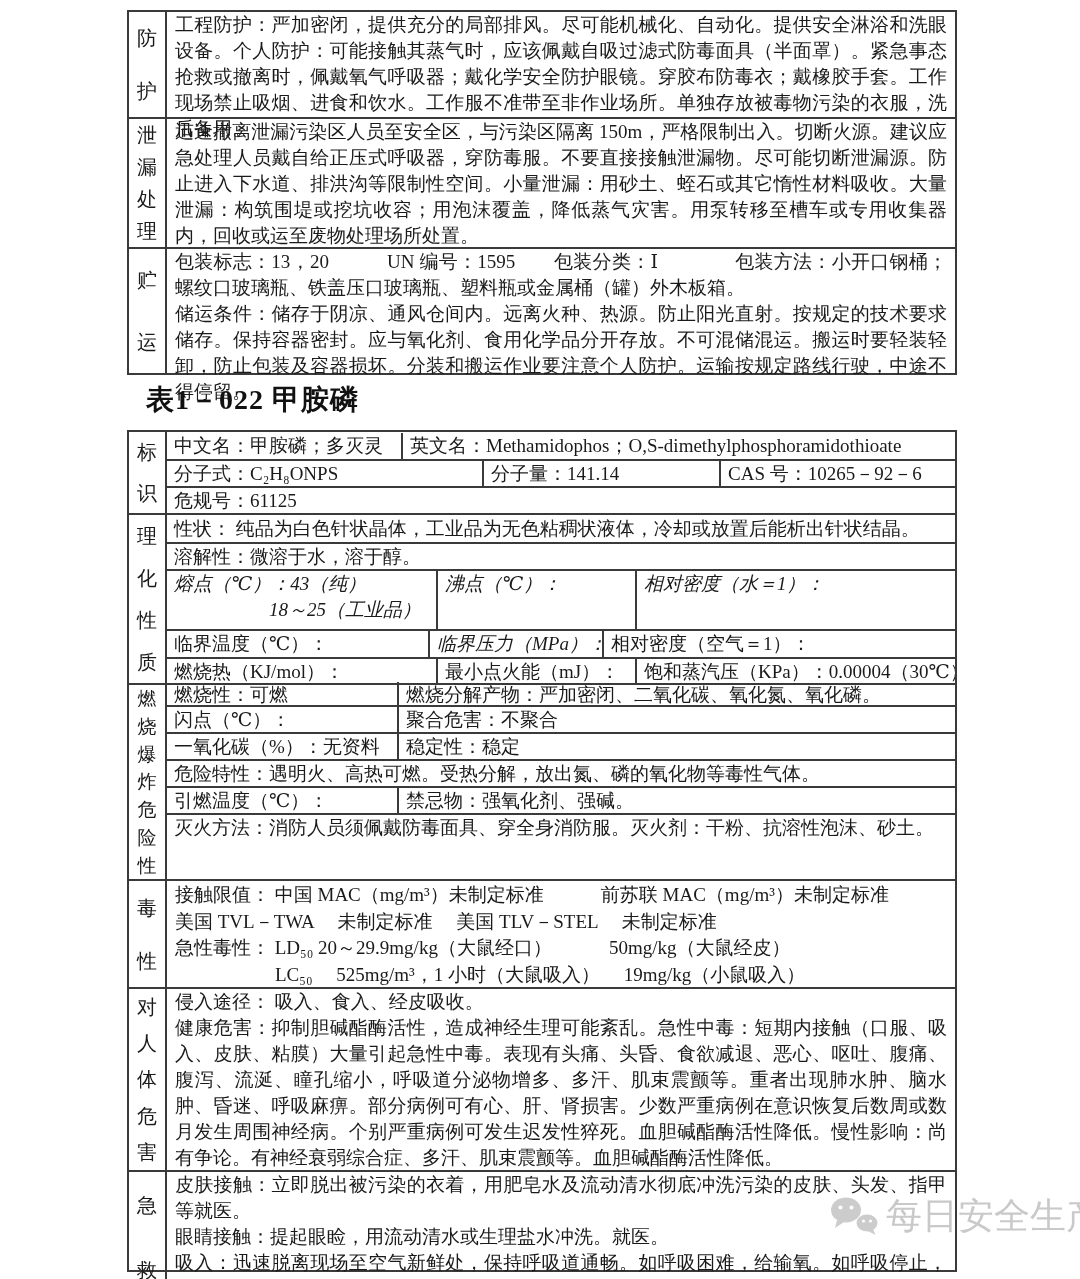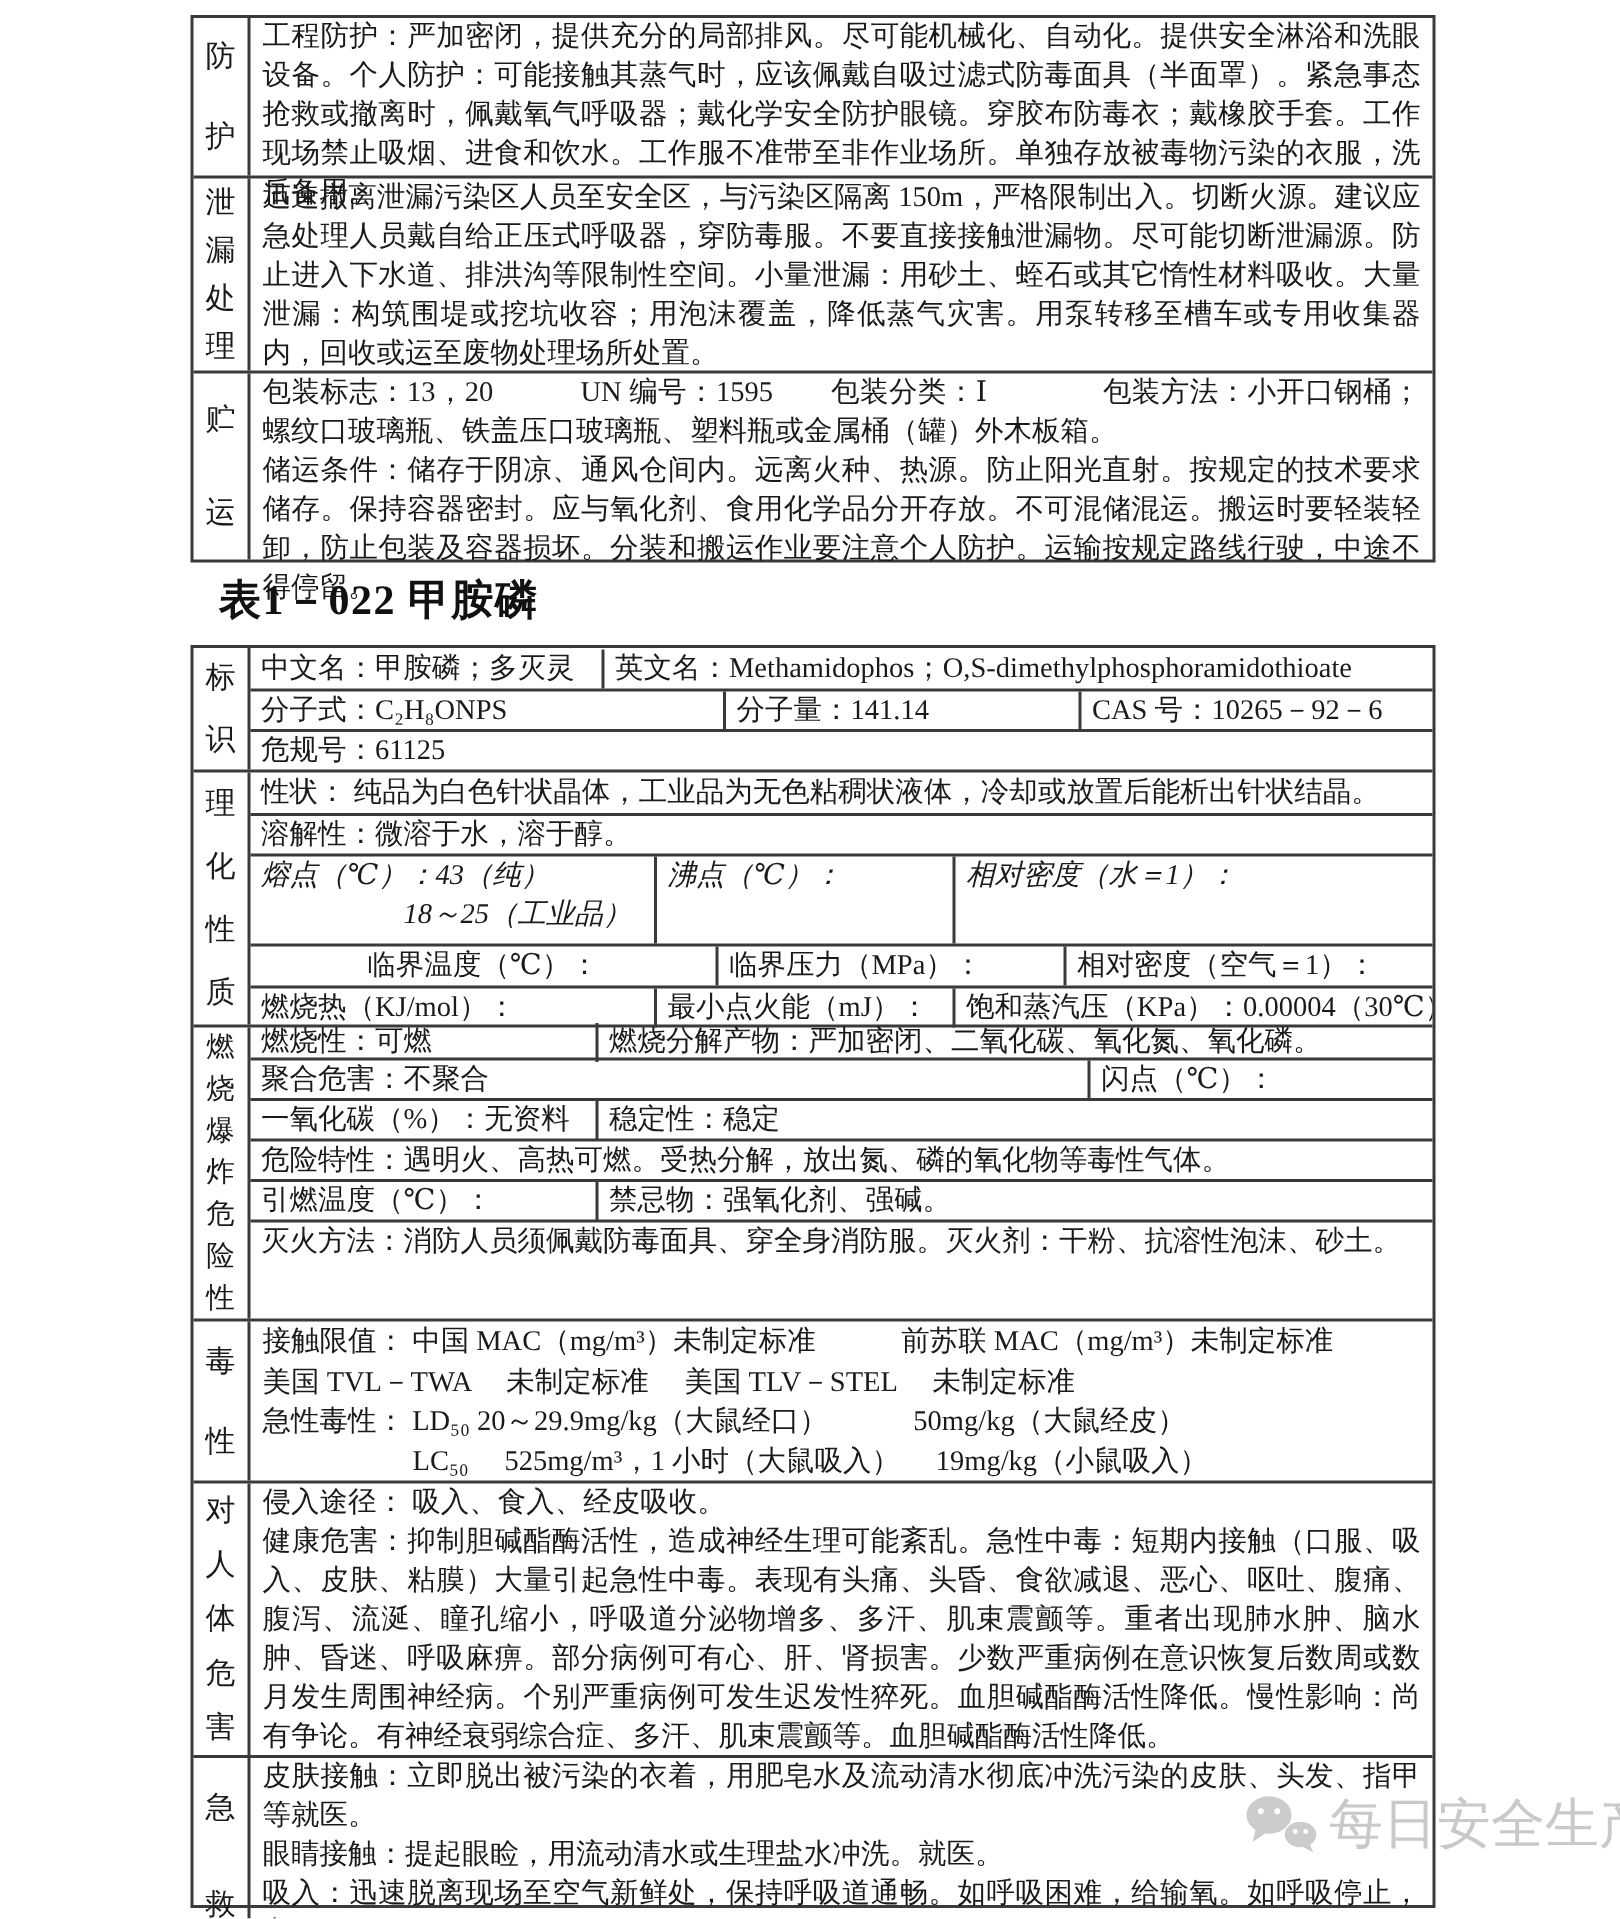--- a/index.html
+++ b/index.html
@@ -174,22 +174,22 @@
         </div>
         <div class="row r60">
           <div class="cell" style="width:269px;">
             <div>熔点（℃）：43（纯）</div>
             <div class="indent2">18～25（工业品）</div>
           </div>
           <div class="cell" style="width:199px;">沸点（℃）：</div>
           <div class="cell grow">相对密度（水＝1）：</div>
         </div>
         <div class="row r28">
-          <div class="cell" style="width:310px;text-align:center;">临界温度（℃）：</div>
-          <div class="cell" style="width:232px;">临界压力（MPa）：</div>
+          <div class="cell" style="width:261px;">临界温度（℃）：</div>
+          <div class="cell" style="width:174px;font-style:italic;">临界压力（MPa）：</div>
           <div class="cell grow">相对密度（空气＝1）：</div>
         </div>
         <div class="row r28">
           <div class="cell" style="width:269px;">燃烧热（KJ/mol）：</div>
           <div class="cell" style="width:199px;">最小点火能（mJ）：</div>
           <div class="cell grow">饱和蒸汽压（KPa）：0.00004（30℃）</div>
         </div>
       </div>
     </div>
 
@@ -204,22 +204,22 @@
             <span>险</span>
             <span>性</span>
           </div>
       </div>
       <div class="bodyc">
         <div class="row r32">
           <div class="cell" style="width:230px;">燃烧性：可燃</div>
           <div class="cell grow">燃烧分解产物：严加密闭、二氧化碳、氧化氮、氧化磷。</div>
         </div>
         <div class="row r27">
+          <div class="cell" style="width:230px;">闪点（℃）：</div>
           <div class="cell grow">聚合危害：不聚合</div>
-          <div class="cell" style="width:230px;">闪点（℃）：</div>
         </div>
         <div class="row r27">
           <div class="cell" style="width:230px;">一氧化碳（%）：无资料</div>
           <div class="cell grow">稳定性：稳定</div>
         </div>
         <div class="row r27">
           <div class="cell grow">危险特性：遇明火、高热可燃。受热分解，放出氮、磷的氧化物等毒性气体。</div>
         </div>
         <div class="row r27">
           <div class="cell" style="width:230px;">引燃温度（℃）：</div>

